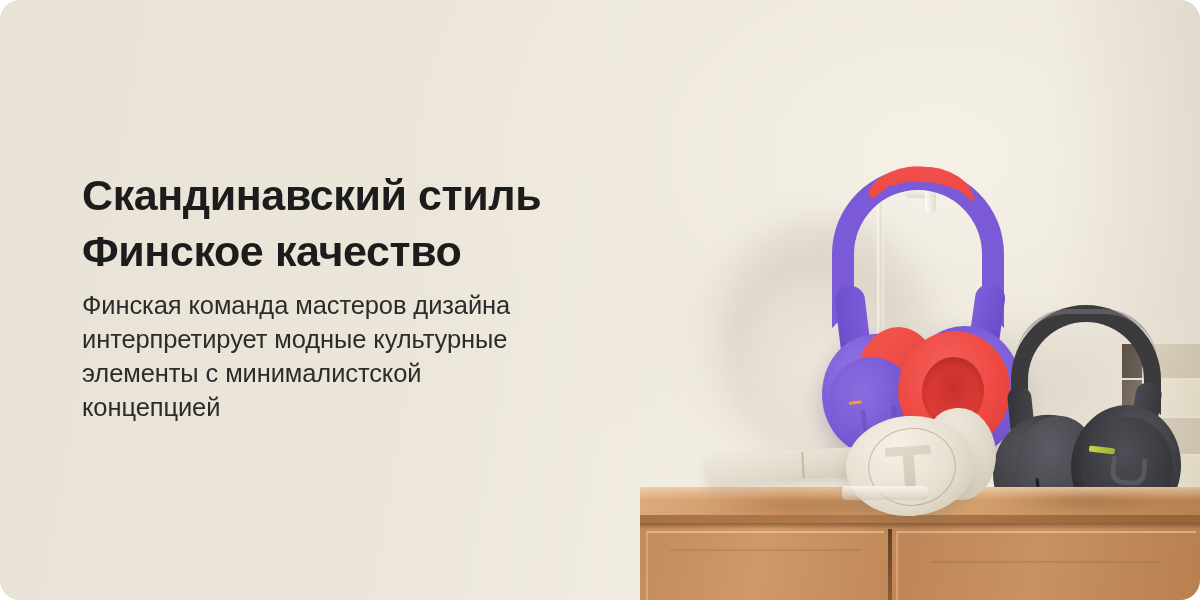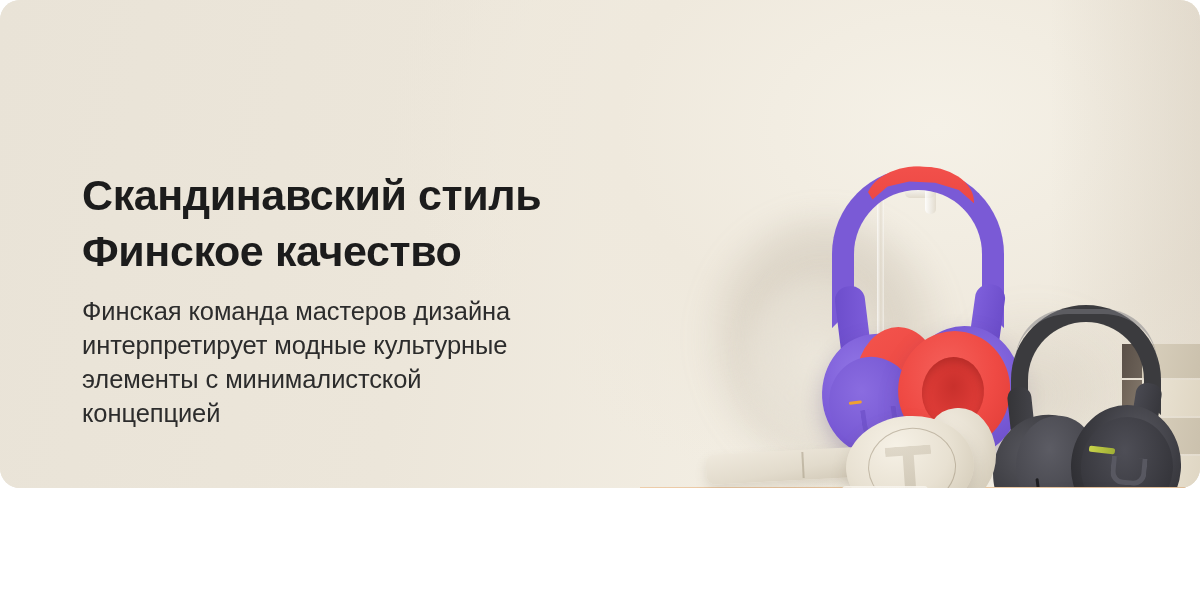--- a/index.html
+++ b/index.html
@@ -5,21 +5,21 @@
   * { margin:0; padding:0; box-sizing:border-box; }
   html, body {
     width:1200px; height:600px;
     background:#ffffff;
     font-family:"Liberation Sans", sans-serif;
     overflow:hidden;
   }
 
   #banner {
     position:relative;
-    width:1200px; height:488px;
+    width:1200px; height:600px;
     border-radius:20px;
     overflow:hidden;
     background:#eae5da;
   }
 
   
   .wall {
     position:absolute; inset:0;
     background:
       radial-gradient(ellipse 760px 520px at 78% 26%, #f5f1e7 0%, #efe9dd 42%, rgba(239,233,221,0) 72%),
@@ -56,21 +56,21 @@
   }
   .headline {
     font-size:43px;
     font-weight:bold;
     line-height:1.30;
     letter-spacing:-0.4px;
     color:#1c1c1c;
     white-space:pre-line;
   }
   .subcopy {
-    margin-top:15px;
+    margin-top:9px;
     font-size:25.5px;
     font-weight:normal;
     line-height:1.33;
     letter-spacing:-0.1px;
     color:#2c2c2c;
     white-space:pre-line;
   }
 
   
   .cabinet {

